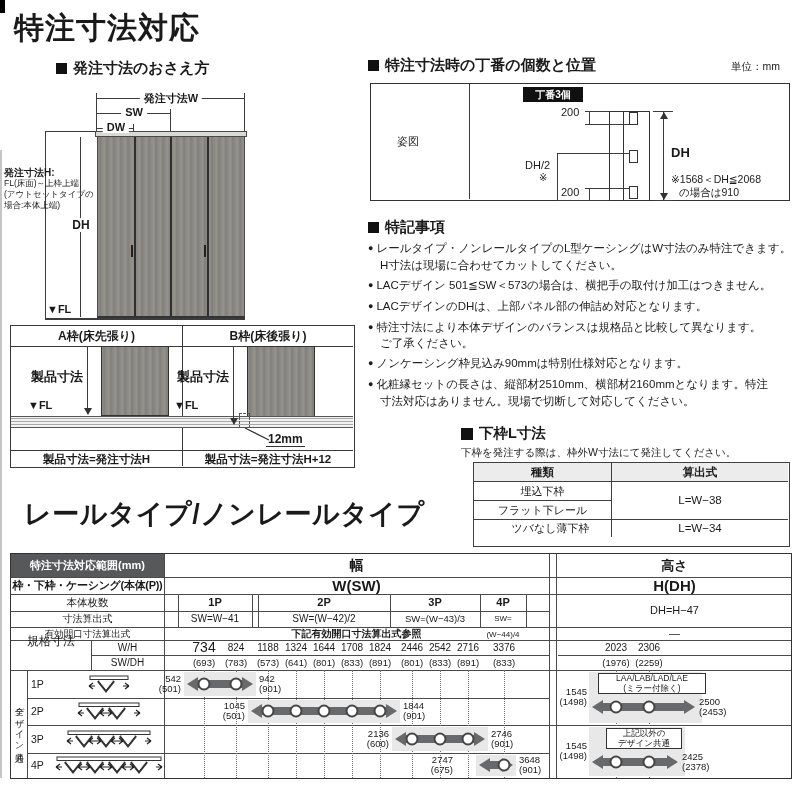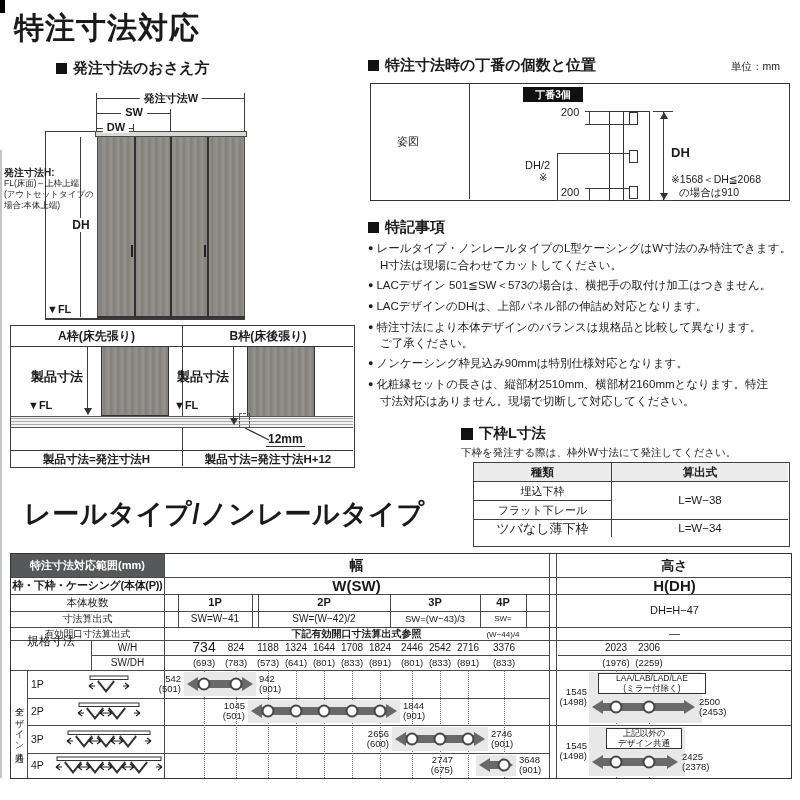--- a/index.html
+++ b/index.html
@@ -180,21 +180,21 @@
 
   <div class="abs" style="left:473px;top:462px;width:317px;height:85px;border:1.5px solid #3f3f3f;box-sizing:border-box;">
     <div class="cell ct b" style="left:0;top:0;width:137px;height:18px;line-height:18px;font-size:11.5px;background:#ececec;">種類</div>
     <div class="cell ct b" style="left:138px;top:0;width:176px;height:18px;line-height:18px;font-size:11.5px;background:#ececec;">算出式</div>
     <div class="abs" style="left:137px;top:0;width:1px;height:74px;background:#3f3f3f;"></div>
     <div class="abs" style="left:0;top:18px;width:314px;height:1px;background:#3f3f3f;"></div>
     <div class="abs" style="left:0;top:37px;width:137px;height:1px;background:#3f3f3f;"></div>
     <div class="abs" style="left:0;top:56px;width:314px;height:1px;background:#3f3f3f;"></div>
     <div class="cell ct" style="left:0;top:19px;width:137px;height:18px;line-height:18px;font-size:11px;">埋込下枠</div>
     <div class="cell ct" style="left:0;top:38px;width:137px;height:18px;line-height:18px;font-size:11px;">フラット下レール</div>
-    <div class="cell ct" style="left:0;top:57px;width:137px;height:17px;line-height:17px;font-size:13px;">ツバなし薄下枠</div>
+    <div class="cell ct" style="left:8px;top:57px;width:137px;height:17px;line-height:17px;font-size:11px;">ツバなし薄下枠</div>
     <div class="cell ct" style="left:138px;top:19px;width:176px;height:37px;line-height:37px;font-size:11.5px;">L=W−38</div>
     <div class="cell ct" style="left:138px;top:57px;width:176px;height:17px;line-height:17px;font-size:11.5px;">L=W−34</div>
   </div>
 
   <div class="abs b" style="left:24px;top:496px;font-size:27px;letter-spacing:0.5px;">レールタイプ/ノンレールタイプ</div>
 
   <div class="abs" id="size-table" style="left:10px;top:553px;width:780px;height:224px;border:1.5px solid #333;box-sizing:content-box;">
       <div style="position: absolute; left: 0px; top: 23px; width: 780px; height: 1px; background: rgb(74, 74, 74);"></div>
       <div style="position: absolute; left: 0px; top: 40px; width: 780px; height: 1px; background: rgb(74, 74, 74);"></div>
       <div style="position: absolute; left: 0px; top: 57px; width: 538px; height: 1px; background: rgb(74, 74, 74);"></div>
@@ -353,21 +353,21 @@
       <div style="position: absolute; left: 381px; top: 173px; width: 96px; height: 24px; background: rgb(232, 232, 232);"></div>
       <div style="position: absolute; left: 384px; top: 176px; width: 90px; height: 18px;"><svg width="90" height="18" viewBox="0 0 90 18">
           <rect x="9" y="5" width="72" height="8" fill="#68696b"></rect>
           <polygon points="0,9 11,2 11,16" fill="#68696b"></polygon>
           <polygon points="90,9 79,2 79,16" fill="#68696b"></polygon>
           <circle cx="17" cy="9" r="5.5" fill="#fff" stroke="#454545" stroke-width="2"></circle>
           <circle cx="45" cy="9" r="5.5" fill="#fff" stroke="#454545" stroke-width="2"></circle>
           <circle cx="73" cy="9" r="5.5" fill="#fff" stroke="#454545" stroke-width="2"></circle>
         </svg></div>
       <div style="position: absolute; left: 338px; top: 175px; width: 40px; font-size: 9.5px; line-height: 10px; text-align: right; white-space: nowrap;">
-        <div>2656</div>
+        <div>2136</div>
         <div>(600)</div>
       </div>
       <div style="position: absolute; left: 480px; top: 175px; width: 40px; font-size: 9.5px; line-height: 10px; text-align: left; white-space: nowrap;">
         <div>2746</div>
         <div>(901)</div>
       </div>
       <div style="position: absolute; left: 20px; top: 199px; width: 26px; height: 25px; line-height: 25px; font-size: 10.5px;">4P</div>
       <div style="position: absolute; left: 44px; top: 202px; width: 108px; height: 18px;"><svg width="108" height="18" viewBox="0 0 108 18">
           <rect x="2" y="1" width="104" height="3.5" fill="#fff" stroke="#333" stroke-width="1"></rect>
           <path d="M10,6 L18,16 L26,6" stroke="#333" stroke-width="2.4" fill="none"></path>

